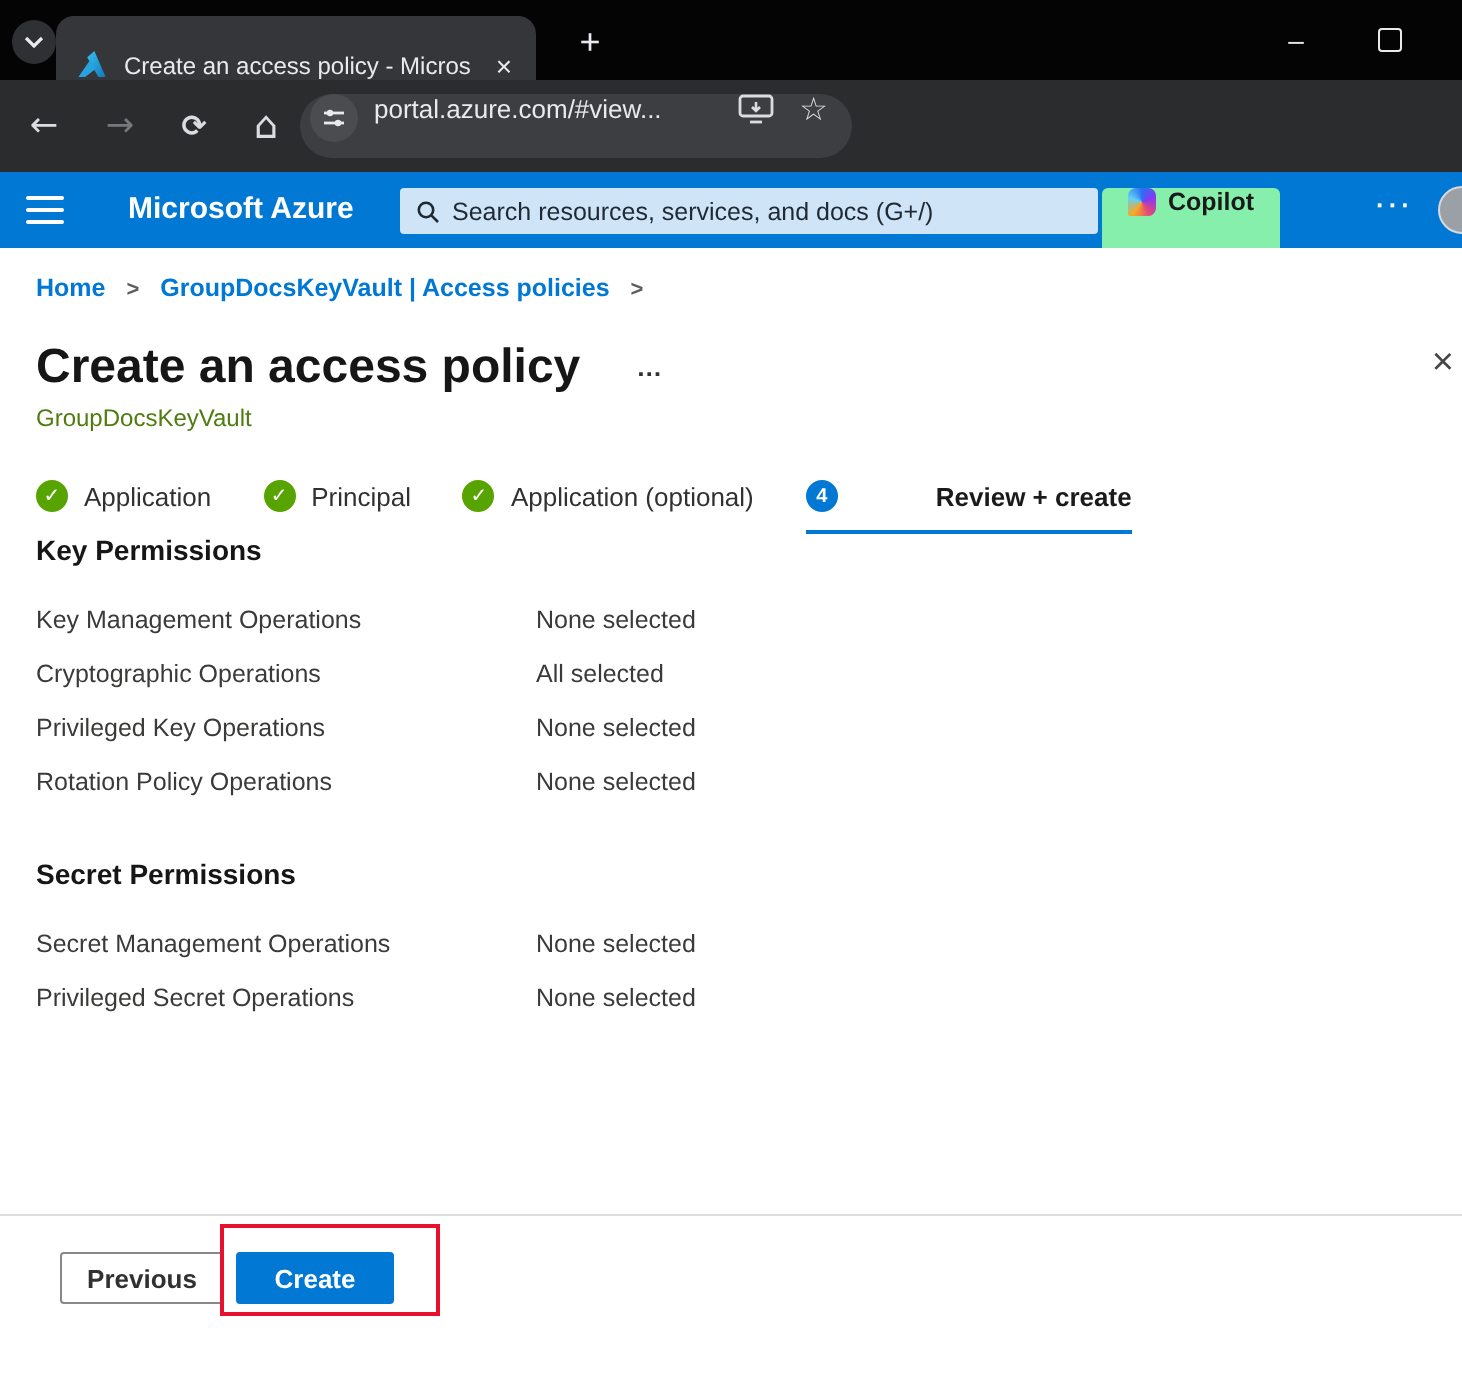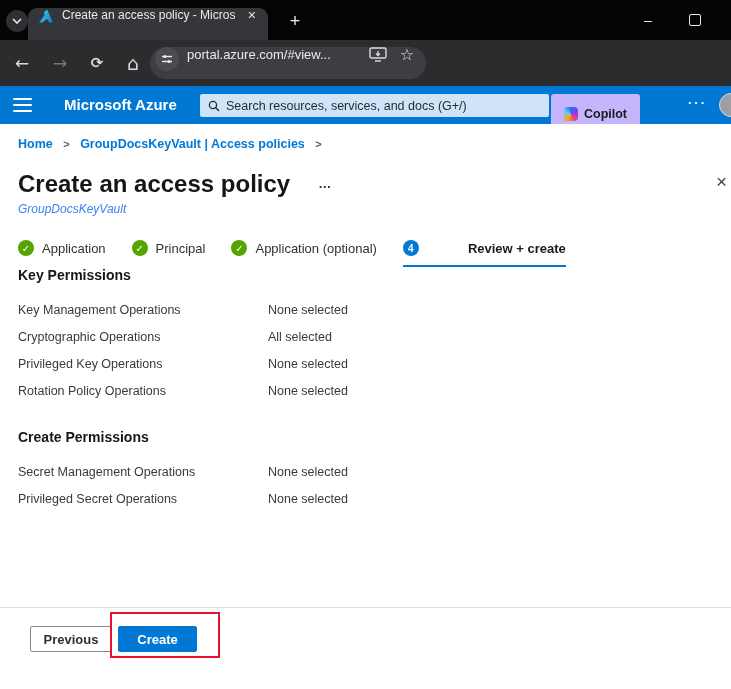--- a/index.html
+++ b/index.html
@@ -5,21 +5,21 @@
   * { margin:0; padding:0; box-sizing:border-box; }
   html,body { width:731px; height:689px; }
   body { font-family:"Liberation Sans","DejaVu Sans",sans-serif; background:#fff; }
   #canvas { position:relative; width:731px; height:689px; overflow:hidden; background:#fff; }
 
   
   .tabstrip { position:absolute; top:0; left:0; right:0; height:40px; background:#040404; }
   .tab-search-btn { position:absolute; left:6px; top:10px; width:22px; height:22px; border-radius:50%;
     background:#2f3033; display:flex; align-items:center; justify-content:center; }
   .browser-tab { position:absolute; left:28px; top:8px; width:240px; height:32px; background:#35363a;
-    border-radius:9px 9px 0 0; display:flex; align-items:flex-start; padding:0 10px; gap:8px; }
+    border-radius:9px 9px 0 0; display:flex; align-items:flex-end; padding:0 10px; gap:8px; }
   .favicon { width:16px; height:16px; flex:0 0 auto; }
   .tab-title { flex:1; font-size:12px; color:#e8eaed; white-space:nowrap; overflow:hidden; }
   .tab-close { font-size:14px; color:#e8eaed; line-height:1; padding:0 2px; cursor:default; }
   .newtab-btn { position:absolute; left:283px; top:9px; width:24px; height:24px; color:#e8eaed;
     font-size:18px; display:flex; align-items:center; justify-content:center; }
   .win-min { position:absolute; left:636px; top:8px; width:24px; height:24px; color:#e8eaed;
     font-size:14px; display:flex; align-items:center; justify-content:center; }
   .win-max { position:absolute; left:689px; top:14px; width:12px; height:12px;
     border:1.5px solid #e8eaed; border-radius:2px; }
 
@@ -44,42 +44,42 @@
   .azure-header { position:absolute; top:86px; left:0; right:0; height:38px; background:#0078d4; }
   .hamburger { position:absolute; left:13px; top:12px; width:19px; height:14px; display:flex;
     flex-direction:column; justify-content:space-between; }
   .hamburger span { display:block; height:2px; background:#fff; border-radius:1px; }
   .brand { position:absolute; left:64px; top:10px; font-size:15px; font-weight:bold; color:#fff; }
   .azure-search { position:absolute; left:200px; top:8px; width:349px; height:23px; background:#cfe4f6;
     border-radius:2px; display:flex; align-items:center; padding:0 8px; gap:6px; }
   .azure-search input { flex:1; border:0; background:transparent; outline:none; font-size:12.5px;
     color:#1a1a1a; font-family:inherit; }
   .azure-search input::placeholder { color:#1f2933; opacity:1; }
-  .copilot-btn { position:absolute; left:551px; top:8px; width:89px; height:39px; background:#c4b5fd;
-    border-radius:3px; display:flex; align-items:center; justify-content:center; gap:6px; }
+  .copilot-btn { position:absolute; left:551px; top:8px; width:89px; height:39px; background:#86efac;
+    border-radius:3px; display:flex; align-items:flex-start; justify-content:center; gap:6px; }
   .copilot-ico { width:14px; height:14px; border-radius:4px 4px 4px 1px;
     background:conic-gradient(#2a6ff1,#8a38f5,#e1467c,#f7a823,#62d0f5,#2a6ff1); }
   .copilot-label { font-size:12.5px; font-weight:bold; color:#1a1a1a; }
   .header-more { position:absolute; left:688px; top:9px; color:#fff; font-size:13px; font-weight:bold;
     letter-spacing:2px; }
   .avatar { position:absolute; left:719px; top:7px; width:24px; height:24px; border-radius:50%;
     background:#9aa0a6; border:1px solid #d7dade; }
 
   
   .content { position:absolute; top:124px; left:0; right:0; bottom:0; background:#fff;
     padding:13px 18px 0 18px; }
   .breadcrumb { font-size:12.5px; color:#0078d4; height:16px;font-weight:bold; }
   .crumb { color:#0078d4; text-decoration:none; cursor:pointer; }
   .crumb-sep { color:#605e5c; font-size:11px; margin:0 7px; }
   .title-row { margin-top:16px; display:flex; align-items:flex-start; }
   .page-title { font-size:24px; font-weight:bold; color:#161616; line-height:30px; }
   .title-more { margin-left:28px; margin-top:10px; color:#323130; font-size:13px; font-weight:bold;
     letter-spacing:1px; line-height:10px; }
   .page-close { position:absolute; right:4px; top:48px; font-size:19px; color:#484644; line-height:1; }
-  .page-subtitle { margin-top:3px; font-size:12px; color:#3b82f6;font-style:italic; }
+  .page-subtitle { margin-top:3px; font-size:12px; color:#4d7c0f; }
 
   .wizard-tabs { margin-top:24px; display:flex; align-items:flex-start; }
   .wizard-tab { display:flex; align-items:center; gap:8px; margin-right:26px; padding-bottom:9px;
     border-bottom:2px solid transparent; cursor:pointer; }
   .wizard-tab.active { border-bottom-color:#0078d4; margin-right:0; }
   .wizard-tab .step-ico { width:16px; height:16px; border-radius:50%; display:flex; align-items:center;
     justify-content:center; flex:0 0 auto; }
   .step-done { background:#57a300; color:#fff; font-size:10px; font-weight:bold; }
   .step-num { background:#0078d4; color:#fff; font-size:10px; font-weight:bold; }
   .wizard-tab .tab-label { font-size:13px; color:#323130; white-space:nowrap; }
@@ -235,21 +235,21 @@
         <span class="perm-label">Cryptographic Operations</span><span class="perm-value">All selected</span>
       </div>
       <div class="perm-row">
         <span class="perm-label">Privileged Key Operations</span><span class="perm-value">None selected</span>
       </div>
       <div class="perm-row">
         <span class="perm-label">Rotation Policy Operations</span><span class="perm-value">None selected</span>
       </div>
     </div>
 
-    <div class="section-heading sec2">Create Permissions</div>
+    <div class="section-heading sec2">Secret Permissions</div>
     <div class="sec-rows">
       <div class="perm-row">
         <span class="perm-label">Secret Management Operations</span><span class="perm-value">None selected</span>
       </div>
       <div class="perm-row">
         <span class="perm-label">Privileged Secret Operations</span><span class="perm-value">None selected</span>
       </div>
     </div>
 
   </div>

